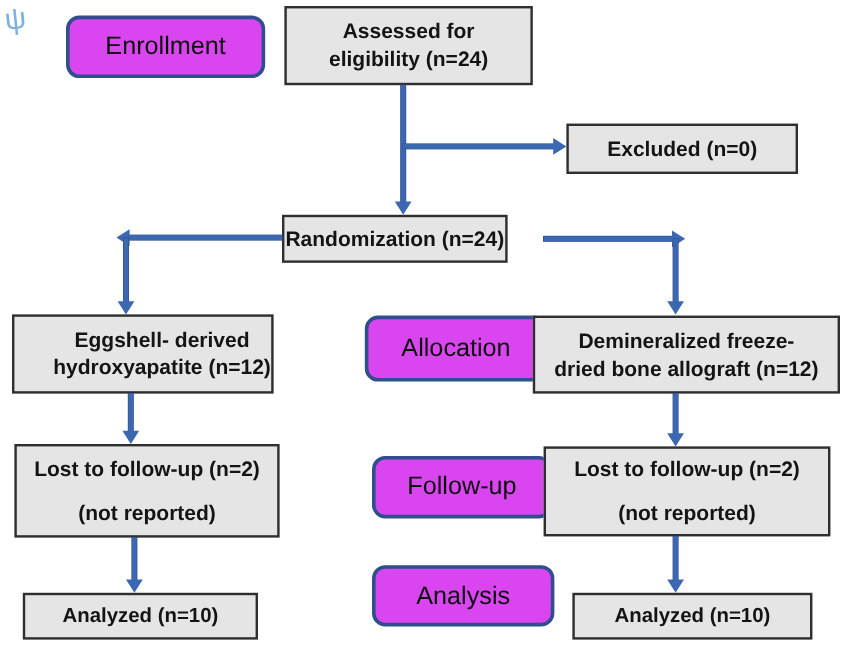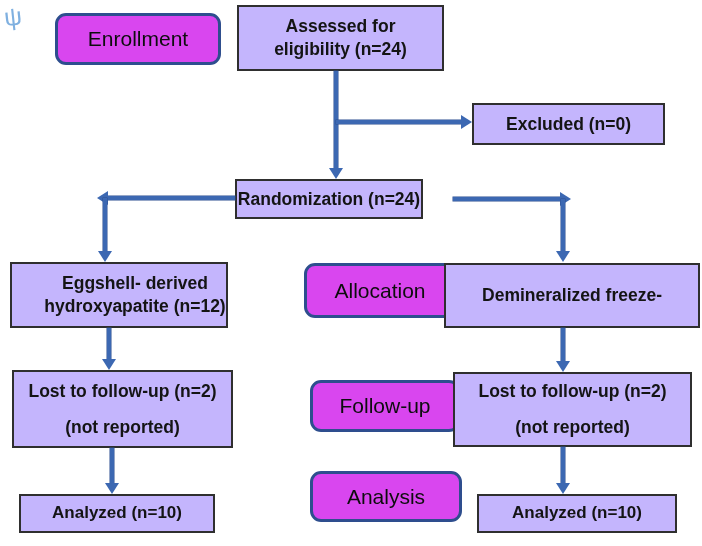--- a/index.html
+++ b/index.html
@@ -8,21 +8,21 @@
     width: 702px;
     height: 546px;
     background: #ffffff;
     font-family: "Liberation Sans", sans-serif;
     overflow: hidden;
   }
   
   .node {
     position: absolute;
     box-sizing: border-box;
-    background: #c4b5fd;
+    background: #e5e5e5;
     border: 2px solid #2f2f2f;
     display: flex;
     flex-direction: column;
     align-items: center;
     justify-content: center;
     text-align: center;
     font-weight: 700;
     color: #141414;
     font-size: 17.5px;
     line-height: 1.3;
@@ -113,20 +113,21 @@
     <span class="line">Randomization (n=24)</span>
   </div>
 
   <div class="node" style="left:10px; top:262px; width:218px; height:66px;padding-left:32px;">
     <span class="line">Eggshell- derived</span>
     <span class="line">hydroxyapatite (n=12)</span>
   </div>
 
   <div class="node" style="left:444px; top:263px; width:256px; height:65px;">
     <span class="line">Demineralized freeze-</span>
+    <span class="line">dried bone allograft (n=12)</span>
   </div>
 
   <div class="node gap" style="left:12px; top:370px; width:221px; height:78px;">
     <span class="line">Lost to follow-up (n=2)</span>
     <span class="line">(not reported)</span>
   </div>
 
   <div class="node gap" style="left:453px; top:372px; width:239px; height:75px;">
     <span class="line">Lost to follow-up (n=2)</span>
     <span class="line">(not reported)</span>

